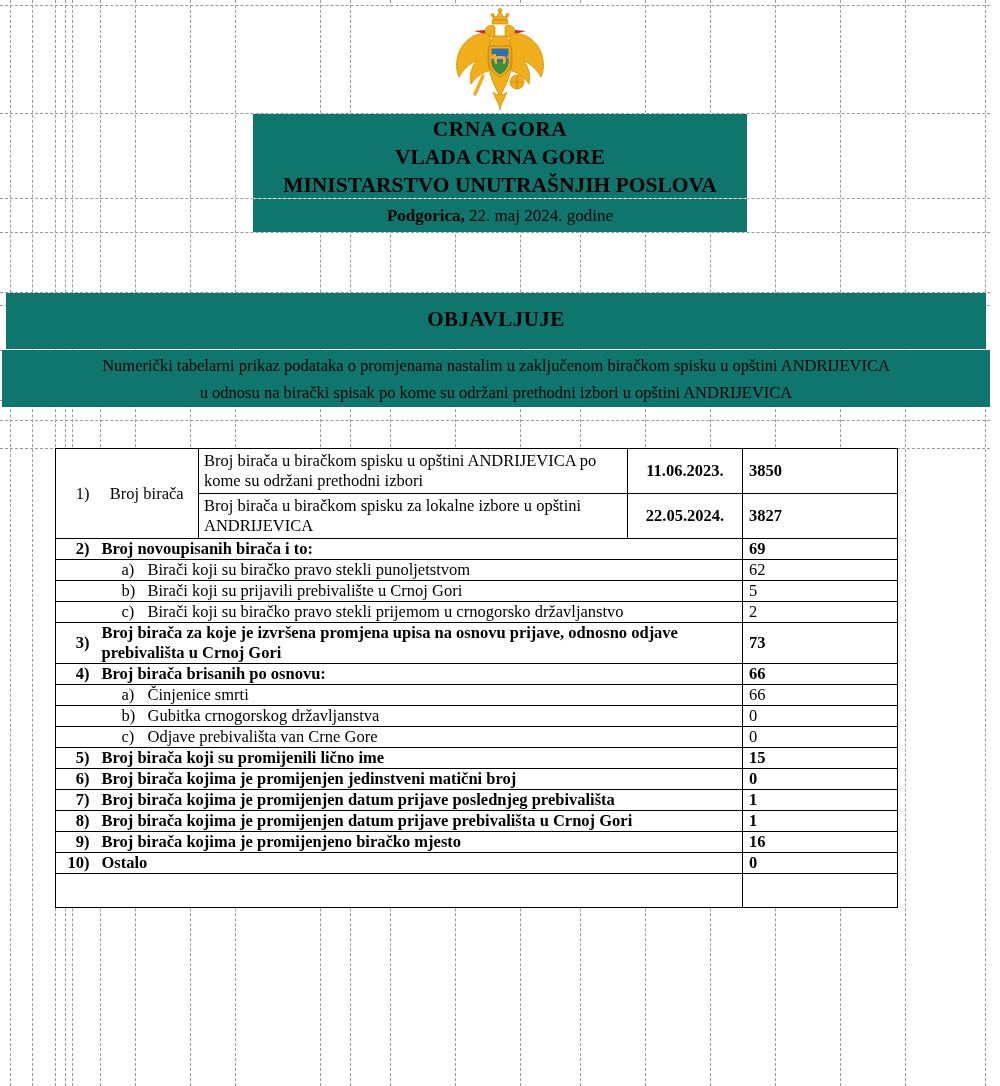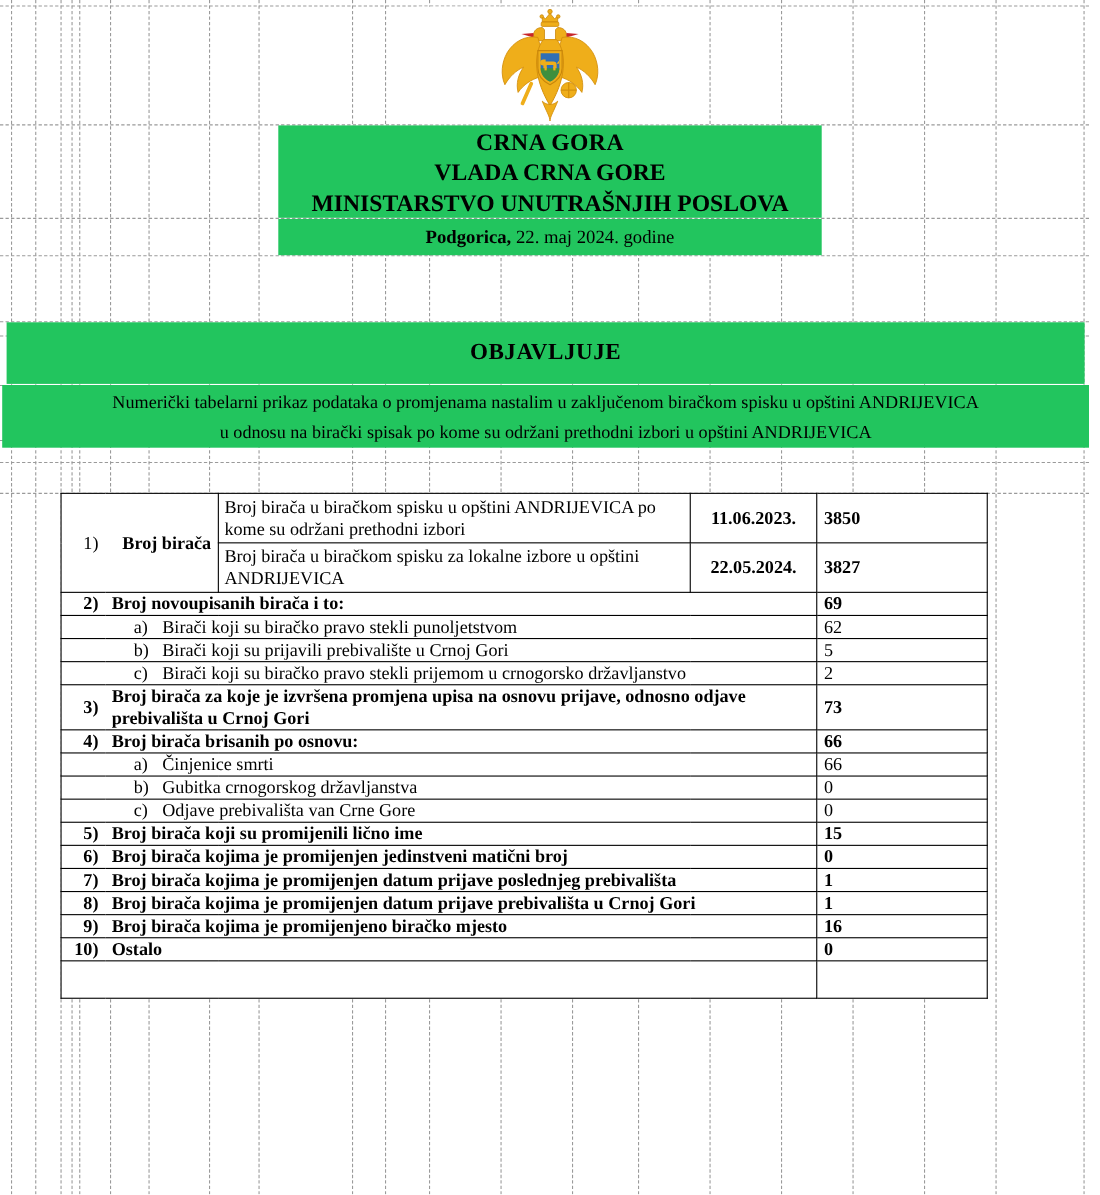--- a/index.html
+++ b/index.html
@@ -43,21 +43,21 @@
   
   #content {
     position: absolute;
     left: 0; top: 0;
     width: 1000px; height: 1086px;
     z-index: 2;
   }
 
   .band {
     position: absolute;
-    background: #22c55e;
+    background: #0f766e;
     box-sizing: border-box;
     text-align: center;
   }
 
   
   #crest-band {
     left: 380px; top: 6px;
     width: 240px; height: 107px;
     background: #ffffff;
   }
@@ -157,22 +157,22 @@
   .sub-letter {
     display: inline-block;
     width: 26px;
   }
   .desc-cell {
     font-weight: normal;
     line-height: 20px;
     padding: 2px 5px !important;
   }
   .rowlabel-cell {
-    text-align: right;
-    font-weight: bold;
+    text-align: center;
+    font-weight: normal;
   }
   .tight { line-height: 20px; margin-left: 44px; }
 </style>
 </head>
 <body>
 
 <div id="page">
 
   <div id="gridlayer">
       <div class="gl-v" style="left: 10px; top: 0px; height: 1086px;"></div>

